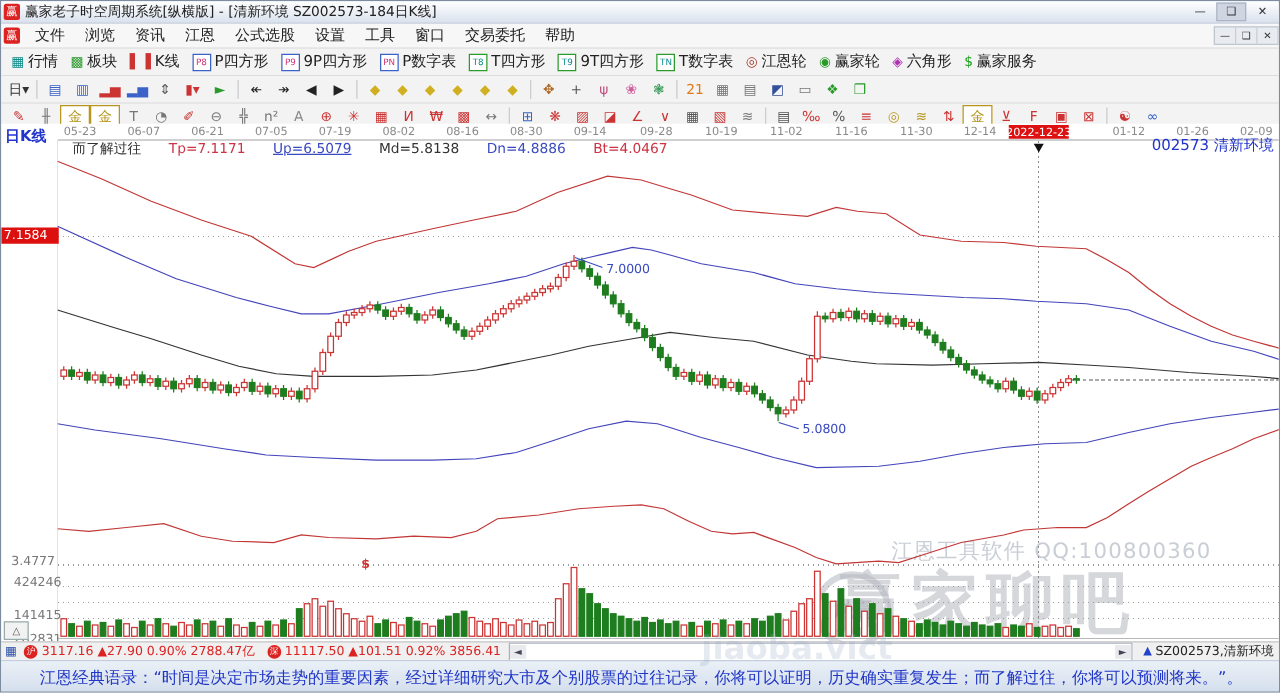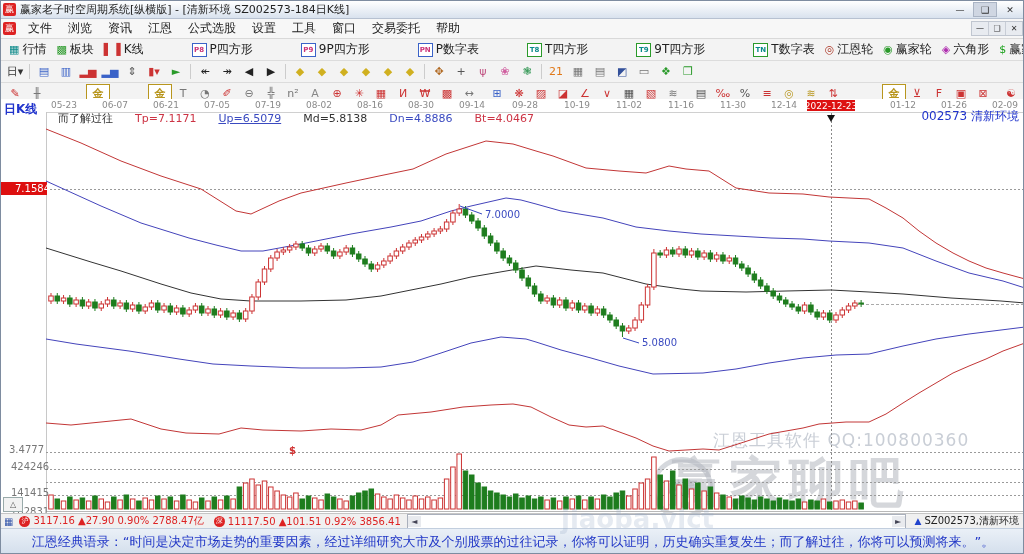--- a/index.html
+++ b/index.html
@@ -16,28 +16,28 @@
   .mdibtns{margin-left:auto;display:flex;border:1px solid #c0c6d0;background:#e8ebf0;}
   .mdib{width:16px;height:13px;font-size:8px;display:flex;align-items:center;justify-content:center;color:#333;border-left:1px solid #c8cdd6;}
   .mdib:first-child{border-left:none;}
   
   .tb{display:flex;align-items:center;background:#f3f3f3;border-bottom:1px solid #dcdcdc;padding-left:3px;}
   #tb1{height:21px;}
   #tb2{height:21px;}
   #tb3{height:20px;}
   .tbtn{display:flex;align-items:center;gap:3px;padding:0 5px;height:18px;font-size:12px;color:#222;white-space:nowrap;}
   .gicon{font-size:11px;line-height:1;}
-  .badge{display:inline-flex;align-items:center;justify-content:center;width:13px;height:12px;font-size:7px;font-weight:bold;border:1px solid;background:#fff;margin-left:38px;}
+  .badge{display:inline-flex;align-items:center;justify-content:center;width:13px;height:12px;font-size:7px;font-weight:normal;border:1px solid;background:#fff;}
   .ib{min-width:20px;height:17px;display:flex;align-items:center;justify-content:center;font-size:11px;padding:0 1px;}
   .sep{width:1px;height:15px;background:#ccc;margin:0 3px;}
   
   #chartArea{position:absolute;top:98px;left:0;width:1024px;height:414px;background:#fff;}
   #chartSvg{position:absolute;left:45px;top:0;width:979px;height:414px;}
   .paneLabel{position:absolute;left:3px;top:2px;color:#2134cc;font-weight:bold;font-size:12px;}
-  .priceTag{position:absolute;left:0;top:83px;width:46px;height:13px;background:#dd1010;color:#fff;font-size:10px;line-height:13px;padding-left:14px;box-sizing:border-box;}
+  .priceTag{position:absolute;left:0;top:83px;width:46px;height:13px;background:#dd1010;color:#fff;font-size:10px;line-height:13px;padding-left:2px;box-sizing:border-box;}
   .gutterLbl{position:absolute;font-size:10px;color:#777;}
   .legend{position:absolute;left:57px;top:12px;font-size:11px;white-space:nowrap;}
   .legend span{margin-right:22px;}
   .stockLbl{position:absolute;right:6px;top:9px;font-size:12px;color:#2134cc;margin-left:28px;}
   .triBtn{position:absolute;left:2px;top:398px;width:18px;height:13px;border:1px solid #9aa;background:#f2f2f2;font-size:8px;color:#555;display:flex;align-items:center;justify-content:center;}
   .wm1{position:absolute;left:712px;top:330px;font-size:17px;color:#c9ced6;letter-spacing:1px;pointer-events:none;}
   .wmBig{position:absolute;left:668px;top:348px;font-size:54px;font-weight:bold;color:rgba(178,182,190,0.55);letter-spacing:6px;pointer-events:none;}
   .wmLogo{position:absolute;left:650px;top:358px;width:52px;height:52px;border:5px solid rgba(185,190,198,0.6);border-radius:50%;display:flex;align-items:center;justify-content:center;font-size:16px;font-weight:bold;color:rgba(178,182,190,0.7);pointer-events:none;}
   .wm2{position:absolute;left:560px;top:405px;font-size:26px;font-weight:bold;color:rgba(150,170,200,0.25);pointer-events:none;z-index:6;}
   

